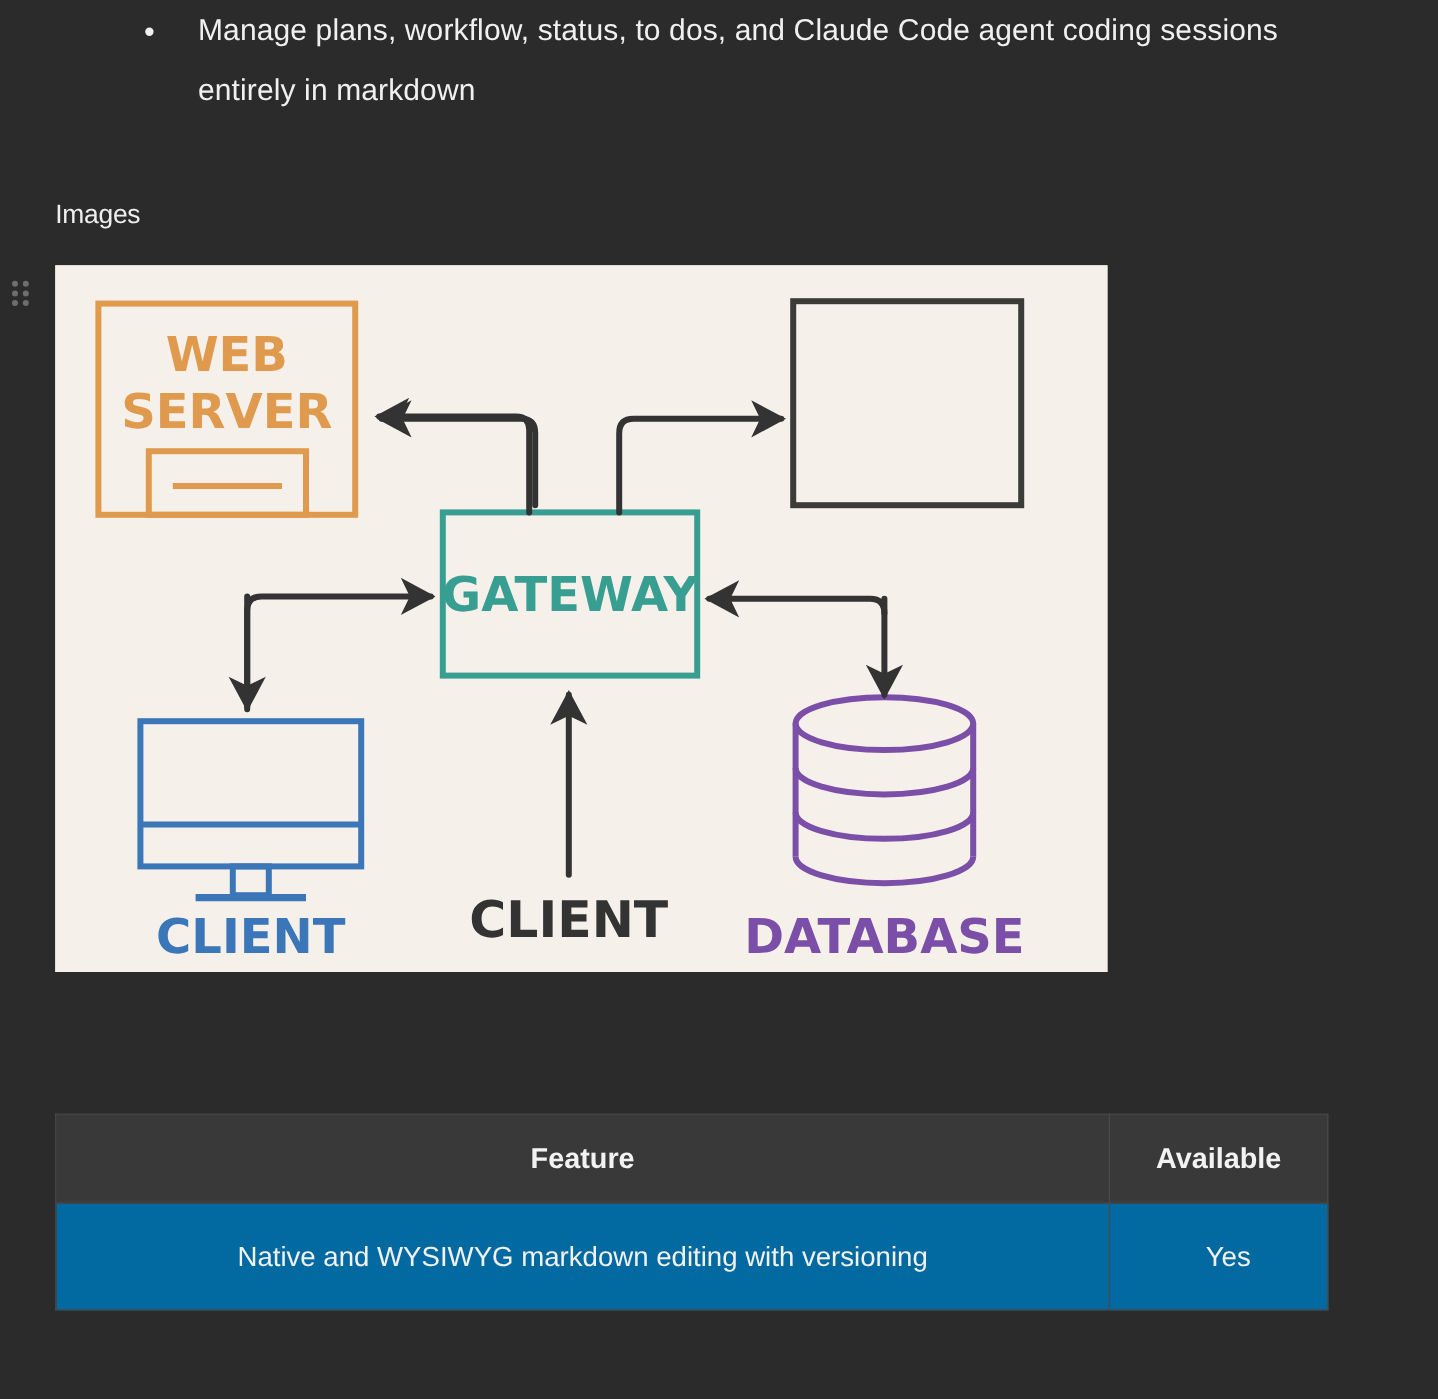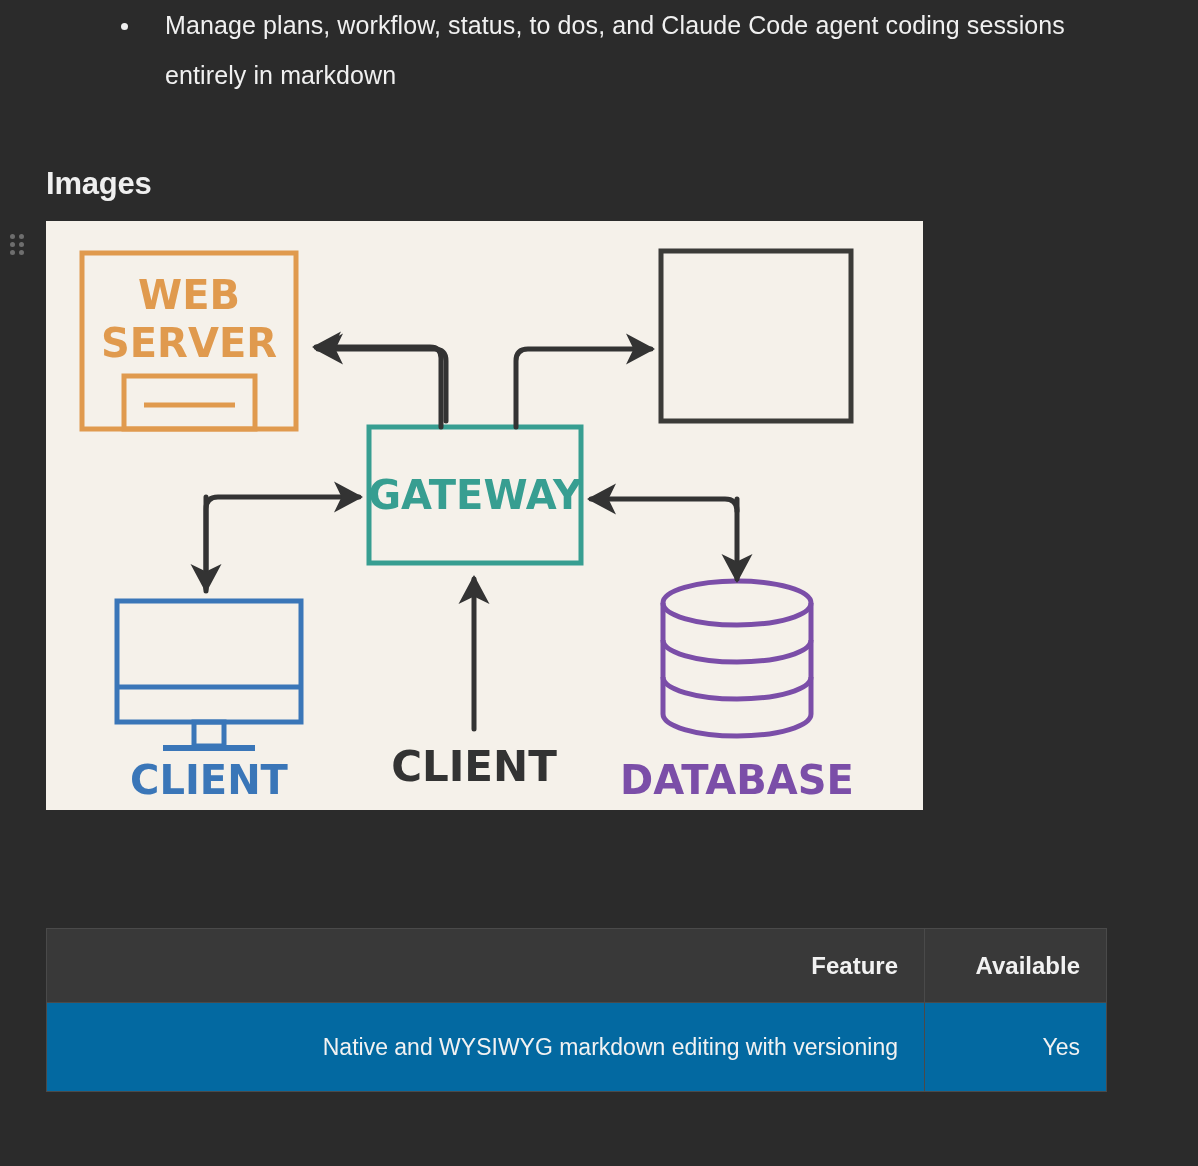--- a/index.html
+++ b/index.html
@@ -59,22 +59,22 @@
     height: 7px;
     border-radius: 50%;
     background: #f0f0f0;
   }
 
   
   .section-heading {
     position: absolute;
     left: 46px;
     top: 166px;
-    font-size: 31px;
-    font-weight: 700;
+    font-size: 22px;
+    font-weight: 400;
     color: #efefef;
     letter-spacing: -.2px;
   }
 
   
   .image-panel {
     position: absolute;
     left: 46px;
     top: 221px;
     width: 877px;
@@ -92,21 +92,21 @@
     position: absolute;
     left: 46px;
     top: 928px;
     width: 1060px;
     border-collapse: collapse;
     table-layout: fixed;
   }
   .feature-table th,
   .feature-table td {
     border: 1px solid #4a4a4a;
-    text-align: right;
+    text-align: center;
     vertical-align: middle;
     color: #f2f2f2;
     margin-left: 24px;
   }
   .feature-table thead th {
     background: #393939;
     font-size: 24px;
     font-weight: 700;
     height: 74px;
     padding: 0 26px;

